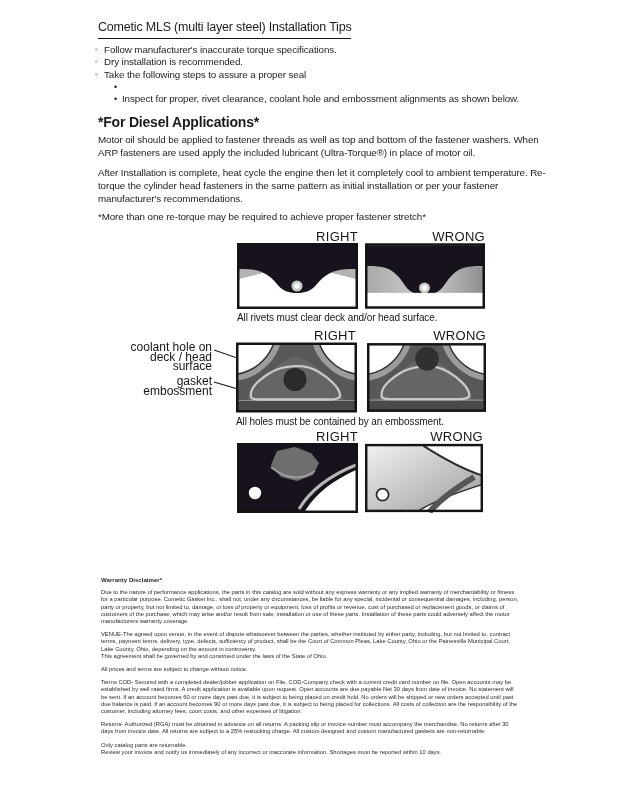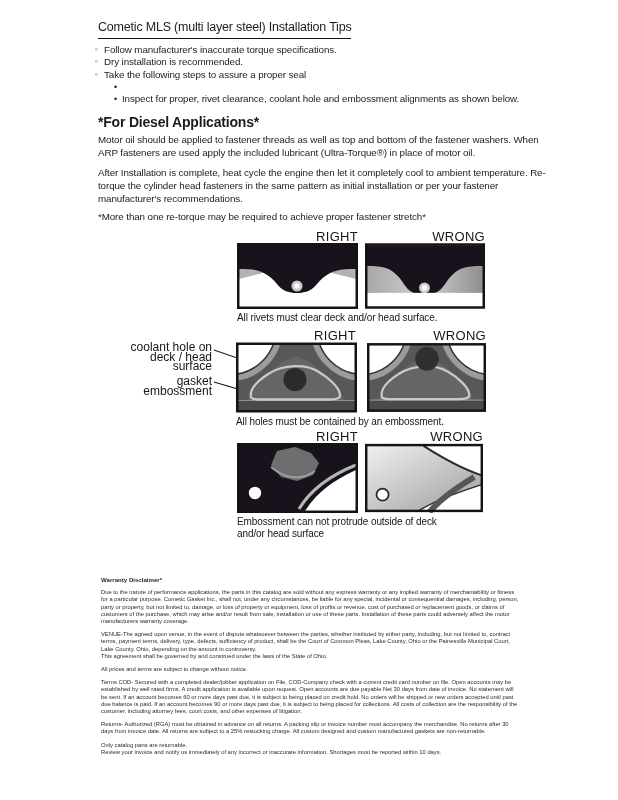--- a/index.html
+++ b/index.html
@@ -169,21 +169,20 @@
     </defs>
     <rect x="0" y="0" width="121" height="70" fill="#ffffff"></rect>
     <path d="M2,2 H60 C82,16 104,27 119,32 V42 C94,50 72,58 56,68 L2,68 Z" fill="url(#g3)"></path>
     <path d="M60,2 C82,16 104,27 119,32" stroke="#2a2a2a" stroke-width="2" fill="none"></path>
     <path d="M119,42 C94,50 72,58 56,68" stroke="#2a2a2a" stroke-width="1.5" fill="none"></path>
     <path d="M112,34 C92,46 76,58 66,70" stroke="#565656" stroke-width="6" fill="none"></path>
     <circle cx="18" cy="52" r="6.2" fill="#ffffff" stroke="#2a2a2a" stroke-width="1.8"></circle>
     <rect x="1.25" y="1.25" width="118.5" height="67.5" fill="none" stroke="#141414" stroke-width="2.5"></rect>
   </svg>
 
-  <div class="abs caption" style="left:237px;top:516px;width:215px;">Embossment can not protrude outside of deck and/or head surface</div>
 
   <div class="abs disc">
     <h4>Warranty Disclaimer*</h4>
     <p>Due to the nature of performance applications, the parts in this catalog are sold without any express warranty or any implied warranty of merchantability or fitness for a particular purpose.  Cometic Gasket Inc., shall not, under any circumstances, be liable for any special, incidental or consequential damages, including, person, party or property, but not limited to, damage, or loss of property or equipment, loss of profits or revenue, cost of purchased or replacement goods, or claims of customers of the purchase, which may arise and/or result from sale, installation or use of these parts.  Installation of these parts could adversely affect the motor manufacturers warranty coverage.</p>
     <p>VENUE-The agreed upon venue, in the event of dispute whatsoever between the parties, whether instituted by either party, including, but not limited to, contract terms, payment terms, delivery, type, defects, sufficiency of product, shall be the Court of Common Pleas, Lake County, Ohio or the Painesville Municipal Court, Lake County, Ohio, depending on the amount in controversy.
 This agreement shall be governed by and construed under the laws of the State of Ohio.</p>
     <p>All prices and terms are subject to change without notice.</p>
     <p>Terms COD- Secured with a completed dealer/jobber application on File, COD-Company check with a current credit card number on file.  Open accounts may be established by well rated firms.  A credit application is available upon request.  Open accounts are due payable Net 30 days from date of invoice.  No statement will be sent.  If an account becomes 60 or more days past due, it is subject to being placed on credit hold.  No orders will be shipped or new orders accepted until past due balance is paid.  If an account becomes 90 or more days past due, it is subject to being placed for collections.  All costs of collection are the responsibility of the customer, including attorney fees, court costs, and other expenses of litigation.</p>
     <p>Returns- Authorized (RGA) must be obtained in advance on all returns.  A packing slip or invoice number must accompany the merchandise.  No returns after 30 days from invoice date.  All returns are subject to a 25% restocking charge.  All custom designed and custom manufactured gaskets are non-returnable.</p>
     <p>Only catalog parts are returnable.

